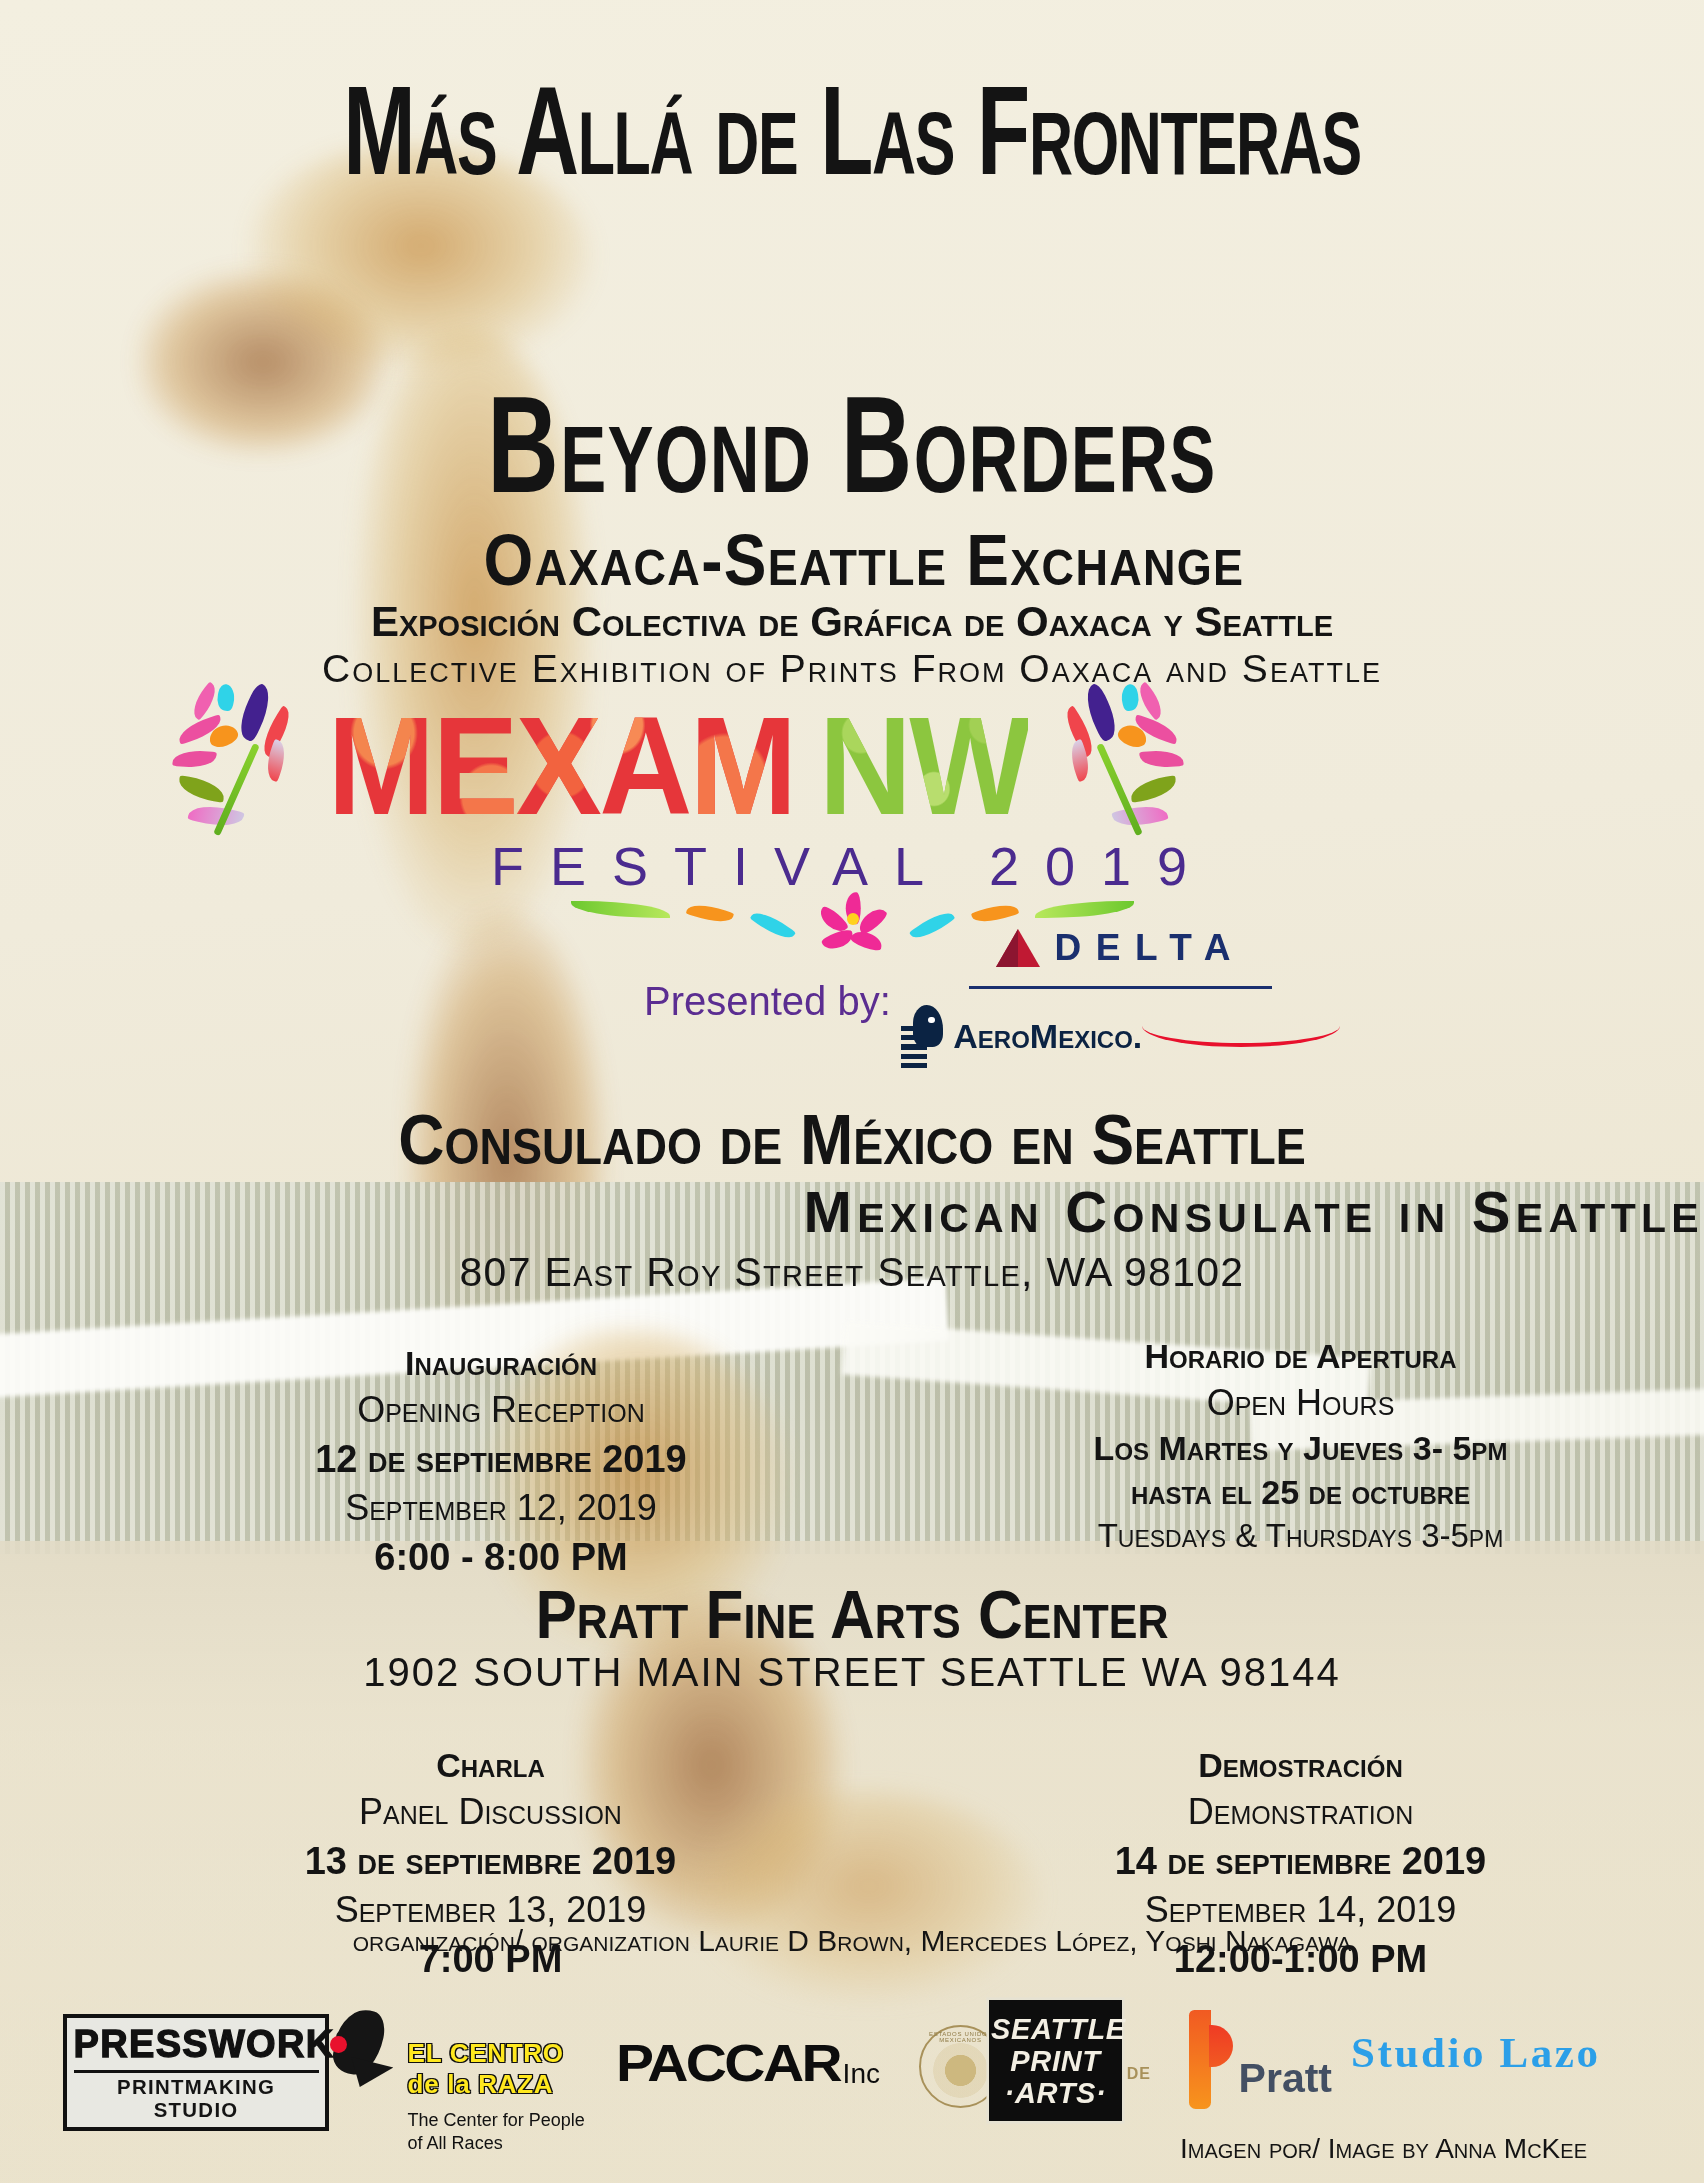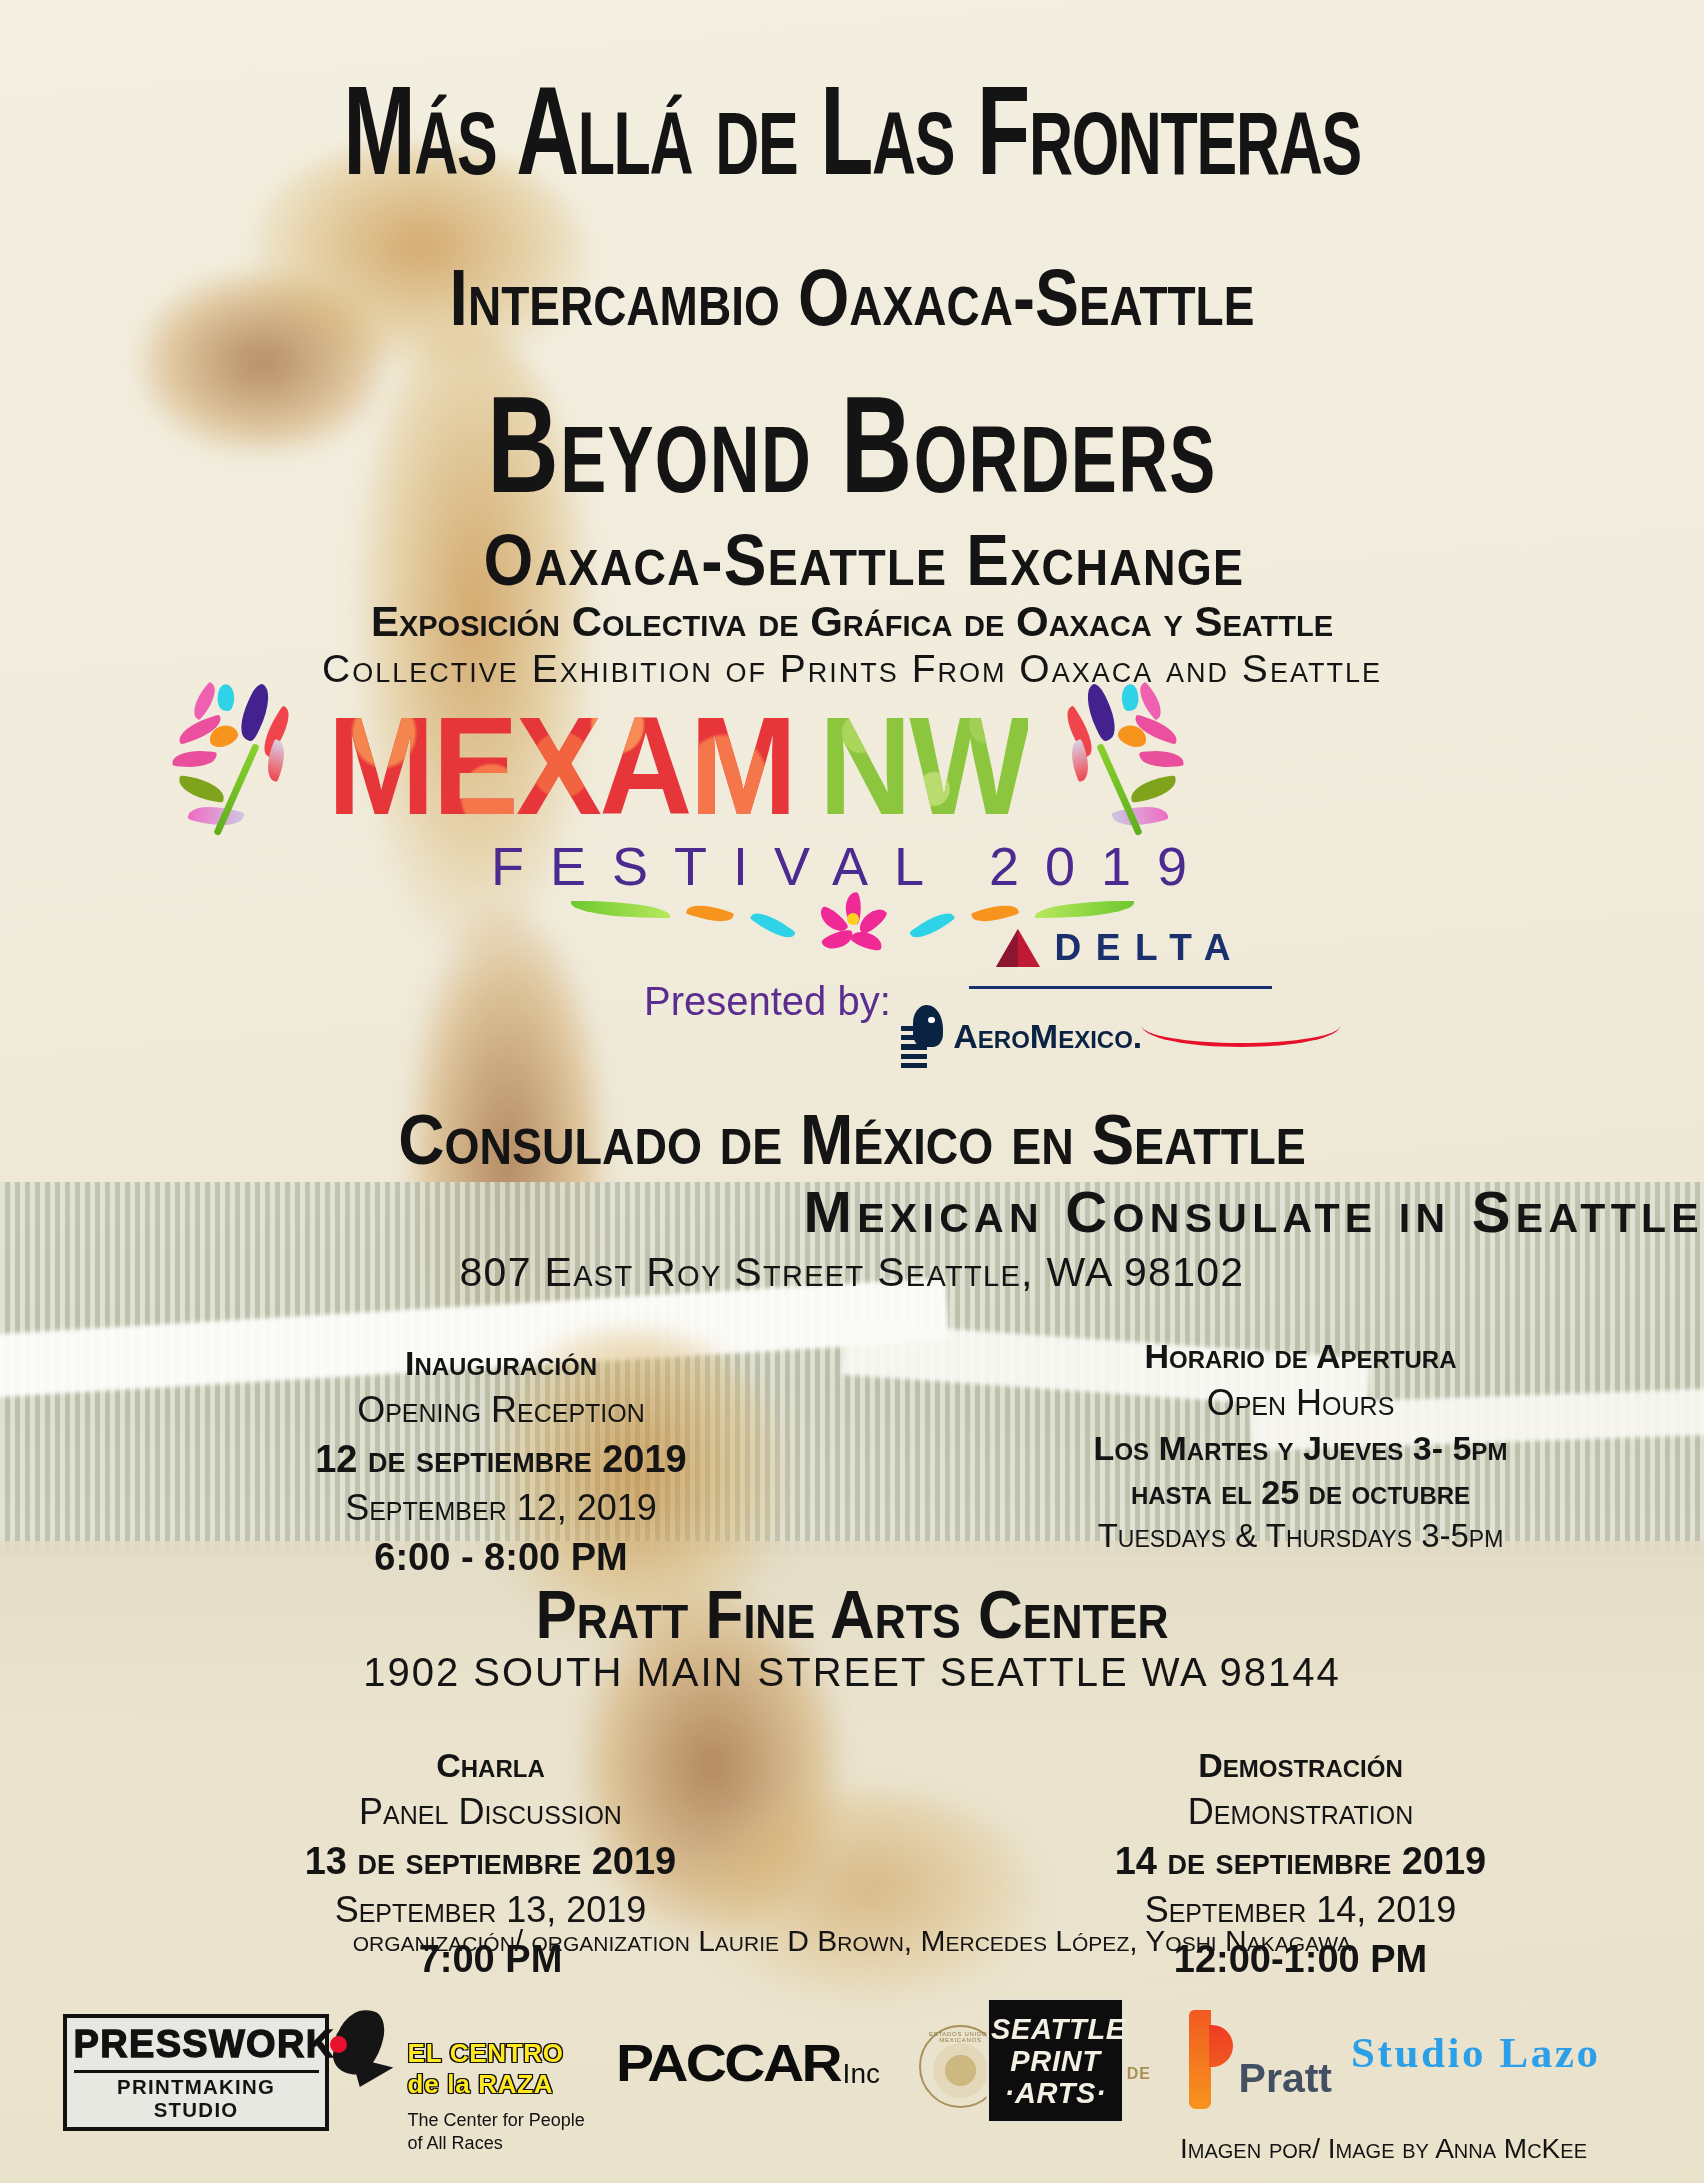--- a/index.html
+++ b/index.html
@@ -181,21 +181,20 @@
   <div class="art fence"></div>
   <div class="art gap"></div>
   <div class="art gap2"></div>
   <div class="art gap3"></div>
   <div class="art fence-light"></div>
   <div class="art blob" style="left:487px;top:1330px;width:303px;height:316px;"></div>
   <div class="art blob dark" style="left:580px;top:1594px;width:263px;height:342px;"></div>
   <div class="art blob" style="left:698px;top:1791px;width:342px;height:211px;opacity:.55;"></div>
 
   <div class="abs ctr title-es sc" style="z-index:6;"><span class="stretch">Más Allá de Las Fronteras</span></div>
-  <div class="abs ctr sub-es sc" style="z-index:6;"><span class="stretch">Intercambio Oaxaca-Seattle</span></div>
   <div class="abs ctr title-en sc" style="z-index:6;"><span class="stretch">Beyond Borders</span></div>
   <div class="abs ctr sub-en sc" style="z-index:6;"><span class="stretch">Oaxaca-Seattle Exchange</span></div>
   <div class="abs ctr expo-es sc" style="z-index:6;">Exposición Colectiva de Gráfica de Oaxaca y Seattle</div>
   <div class="abs ctr expo-en sc" style="z-index:6;">Collective Exhibition of Prints From Oaxaca and Seattle</div>
 
   <div class="abs mexam-row">
     <div class="floral">
       <div class="petal p1"></div>
         <div class="petal p2"></div>
         <div class="petal p3"></div>

